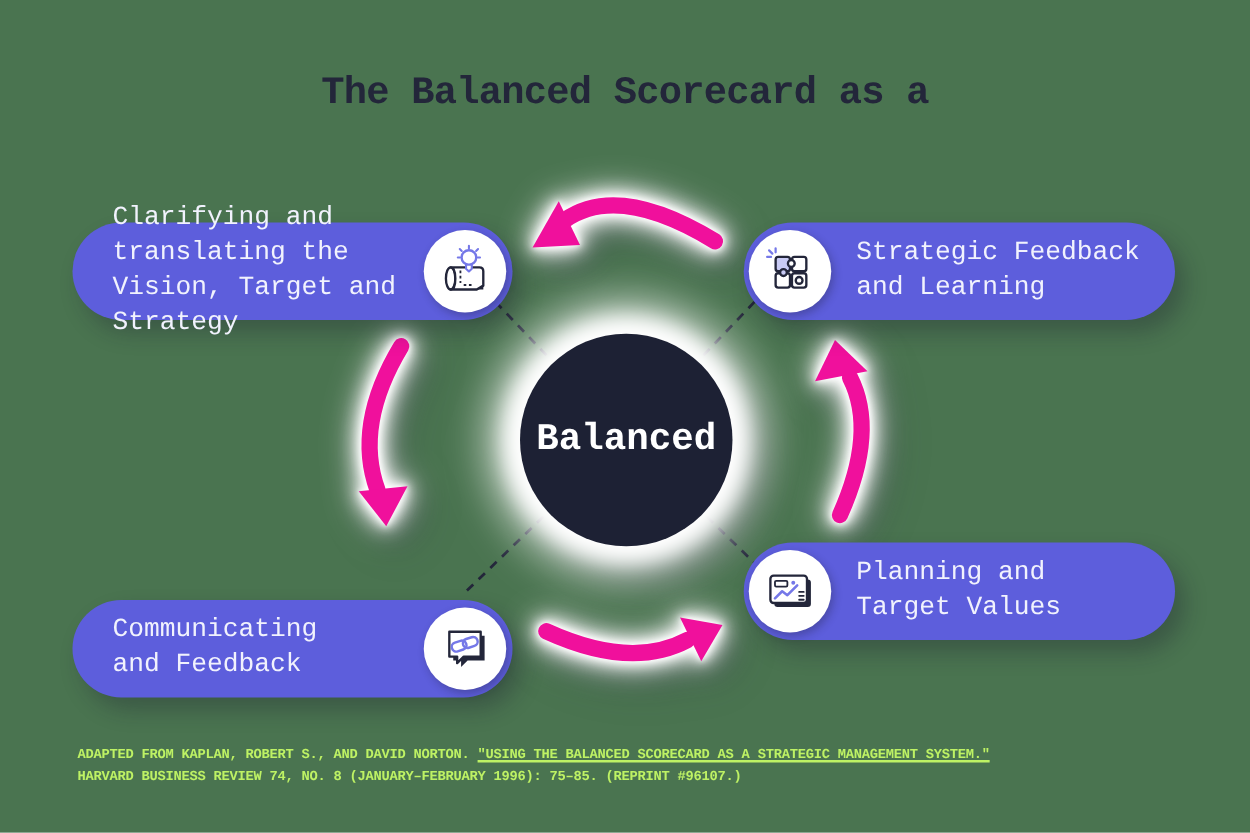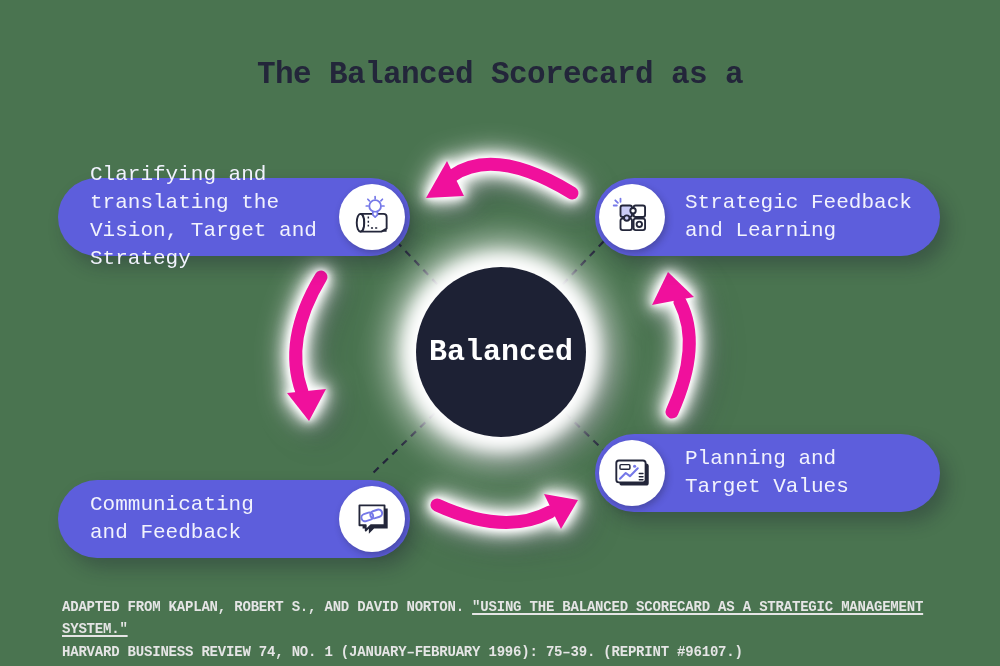--- a/index.html
+++ b/index.html
@@ -41,21 +41,21 @@
   .center-circle {
     position:absolute; left:416px; top:267px; width:170px; height:170px;
     border-radius:50%; background:#1D2134; z-index:4;
     display:flex; flex-direction:column; align-items:center; justify-content:center;
     color:#ffffff; font-weight:bold; font-size:30px; line-height:1.5; text-align:center;
     box-shadow: 0 0 16px 13px #ffffff, 0 0 34px 26px rgba(255,255,255,0.75),
                 16px 18px 28px 8px rgba(25,28,45,0.45);
   }
   .footer {
     position:absolute; left:62px; top:596px; width:900px; z-index:6;
-    color:#e5e5e5; font-weight:bold; font-size:14px;
+    color:#bef264; font-weight:bold; font-size:11px;
     letter-spacing:-0.2px; line-height:1.6;
   }
   .cite-link { text-decoration:underline; text-decoration-thickness:1.5px; text-underline-offset:2px; cursor:pointer; }
 </style>
 </head>
 <body>
 
 <div class="stage">
 
   <svg class="layer" width="1000" height="666">
@@ -171,16 +171,16 @@
           <line x1="29" y1="22.5" x2="32.5" y2="22.5"></line>
           <line x1="29" y1="25.5" x2="32.5" y2="25.5"></line>
           <line x1="29" y1="28.5" x2="32.5" y2="28.5"></line>
         </g>
       </svg>
     </div>
   </div>
 
   <div class="footer">
     <div><span>ADAPTED FROM KAPLAN, ROBERT S., AND DAVID NORTON. </span><span class="cite-link">"USING THE BALANCED SCORECARD AS A STRATEGIC MANAGEMENT SYSTEM."</span></div>
-    <div>HARVARD BUSINESS REVIEW 74, NO. 1 (JANUARY–FEBRUARY 1996): 75–39. (REPRINT #96107.)</div>
+    <div>HARVARD BUSINESS REVIEW 74, NO. 8 (JANUARY–FEBRUARY 1996): 75–85. (REPRINT #96107.)</div>
   </div>
 
 </div>
 
 </body></html>

